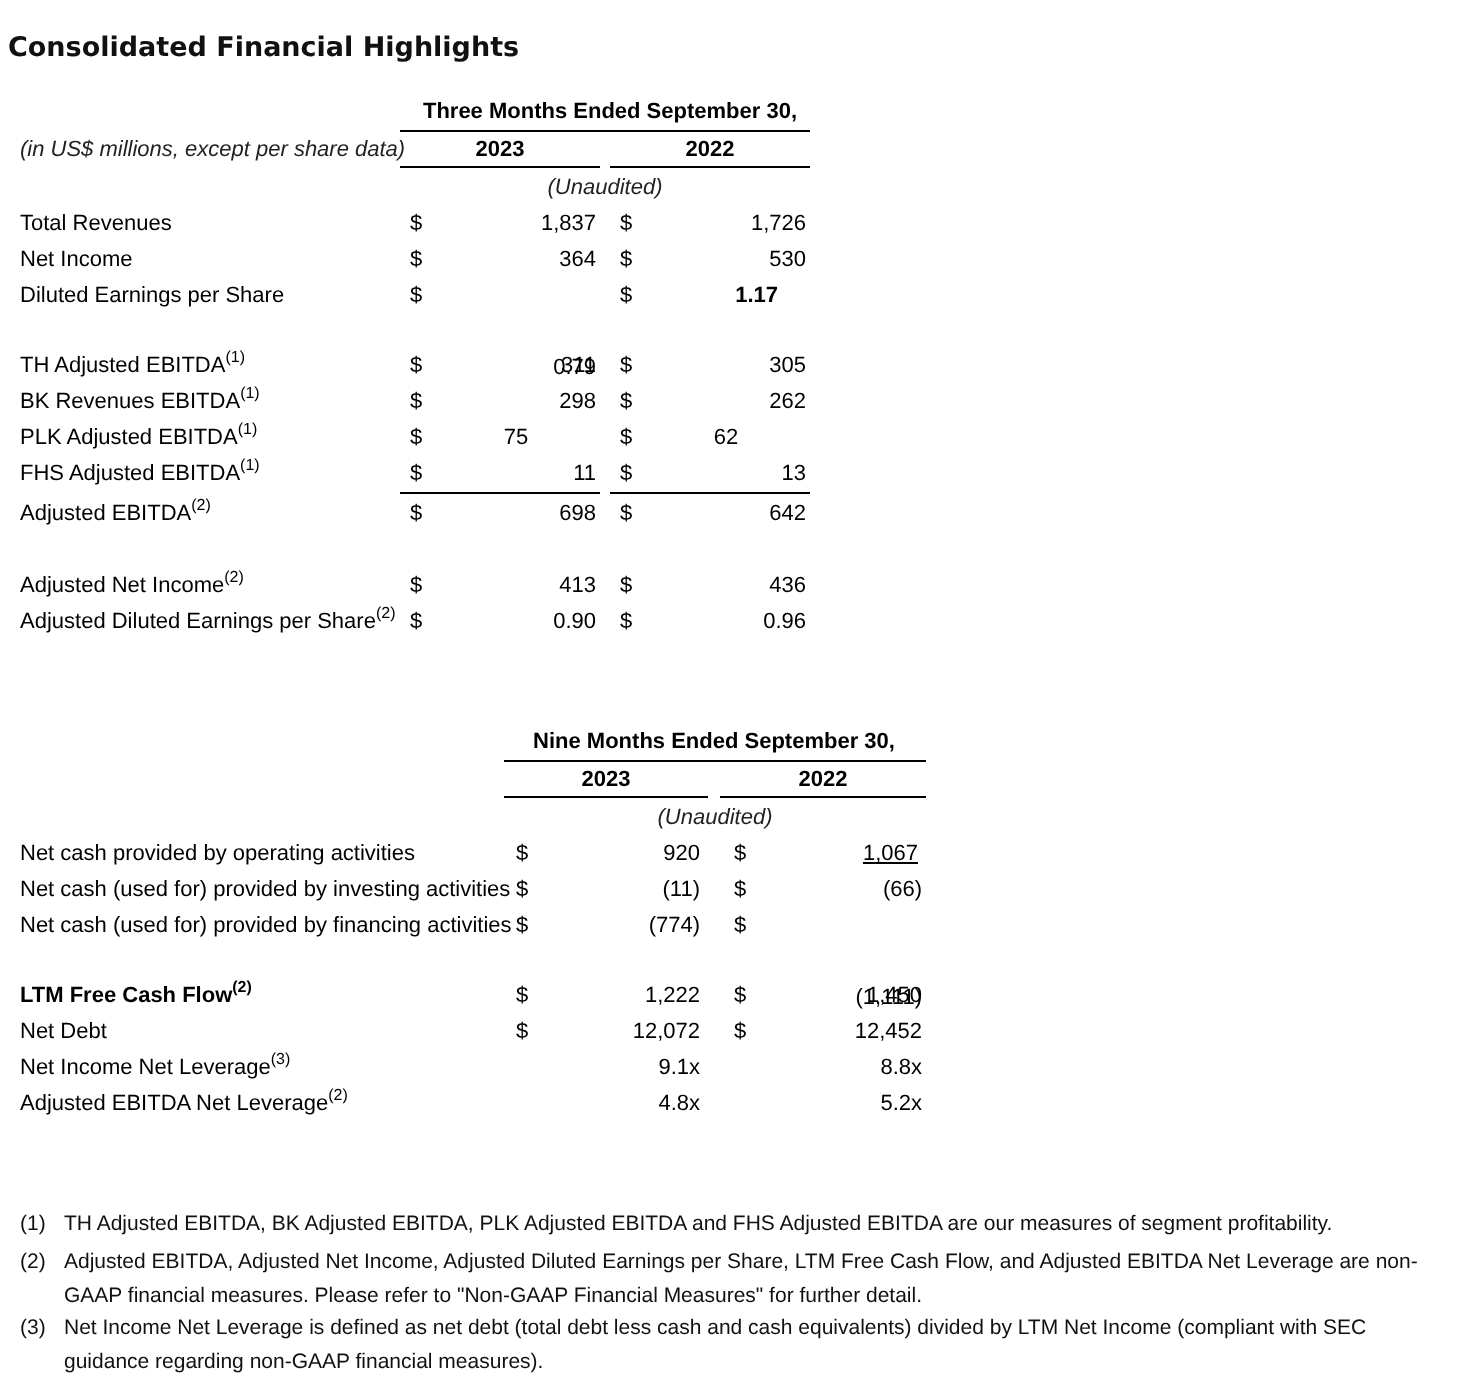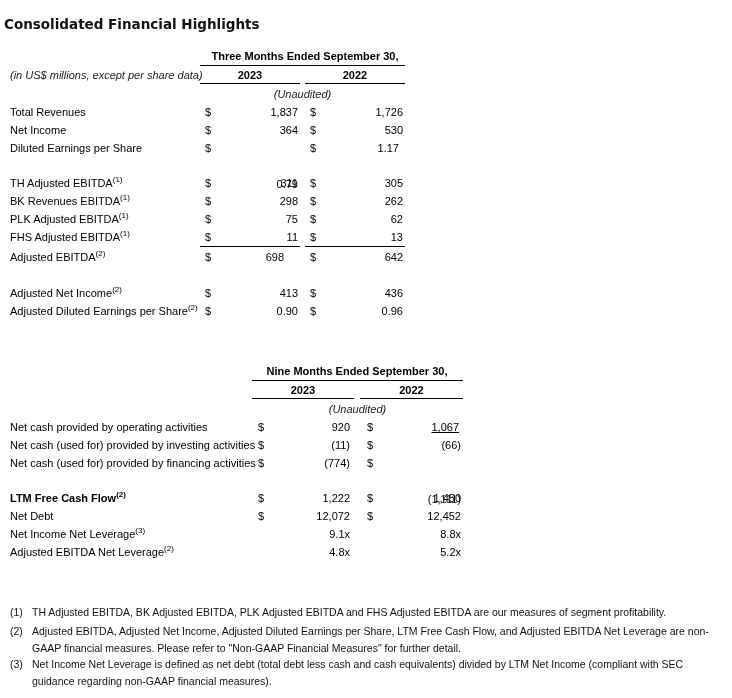--- a/index.html
+++ b/index.html
@@ -44,54 +44,54 @@
         <div class="abs" style="left:205px; top:124px;">$</div>
         <div class="abs r" style="left:218px; width:80px; top:124px;">364</div>
         <div class="abs" style="left:310px; top:124px;">$</div>
         <div class="abs r" style="left:323px; width:80px; top:124px;">530</div>
       </div>
       <div>
         <div class="abs" style="left:10px; top:142px;"><span>Diluted Earnings per Share</span><sup></sup></div>
         <div class="abs" style="left:205px; top:142px;">$</div>
         <div class="abs r" style="left:218px; width:80px; top:142px;margin-top:36px;">0.79</div>
         <div class="abs" style="left:310px; top:142px;">$</div>
-        <div class="abs r" style="left:319px; width:80px; top:142px;">1.17</div>
+        <div class="abs r" style="left:309px; width:80px; top:142px;font-weight:bold;">1.17</div>
       </div>
       <div>
         <div class="abs" style="left:10px; top:177px;"><span>TH Adjusted EBITDA</span><sup>(1)</sup></div>
         <div class="abs" style="left:205px; top:177px;">$</div>
         <div class="abs r" style="left:218px; width:80px; top:177px;">311</div>
         <div class="abs" style="left:310px; top:177px;">$</div>
         <div class="abs r" style="left:323px; width:80px; top:177px;">305</div>
       </div>
       <div>
         <div class="abs" style="left:10px; top:195px;"><span>BK Revenues EBITDA</span><sup>(1)</sup></div>
         <div class="abs" style="left:205px; top:195px;">$</div>
         <div class="abs r" style="left:218px; width:80px; top:195px;">298</div>
         <div class="abs" style="left:310px; top:195px;">$</div>
         <div class="abs r" style="left:323px; width:80px; top:195px;">262</div>
       </div>
       <div>
         <div class="abs" style="left:10px; top:213px;"><span>PLK Adjusted EBITDA</span><sup>(1)</sup></div>
         <div class="abs" style="left:205px; top:213px;">$</div>
-        <div class="abs r" style="left:218px; width:80px; top:213px;">75</div>
+        <div class="abs r" style="left:218px; width:80px; top:213px;text-align:center;">75</div>
         <div class="abs" style="left:310px; top:213px;">$</div>
-        <div class="abs r" style="left:323px; width:80px; top:213px;">62</div>
+        <div class="abs r" style="left:323px; width:80px; top:213px;text-align:center;">62</div>
       </div>
       <div>
         <div class="abs" style="left:10px; top:231px;"><span>FHS Adjusted EBITDA</span><sup>(1)</sup></div>
         <div class="abs" style="left:205px; top:231px;">$</div>
         <div class="abs r" style="left:218px; width:80px; top:231px;">11</div>
         <div class="abs" style="left:310px; top:231px;">$</div>
         <div class="abs r" style="left:323px; width:80px; top:231px;">13</div>
       </div>
       <div>
         <div class="abs" style="left:10px; top:251px;"><span>Adjusted EBITDA</span><sup>(2)</sup></div>
         <div class="abs" style="left:205px; top:251px;">$</div>
-        <div class="abs r" style="left:204px; width:80px; top:251px;">698</div>
+        <div class="abs r" style="left:218px; width:80px; top:251px;">698</div>
         <div class="abs" style="left:310px; top:251px;">$</div>
         <div class="abs r" style="left:323px; width:80px; top:251px;">642</div>
       </div>
       <div>
         <div class="abs" style="left:10px; top:287px;"><span>Adjusted Net Income</span><sup>(2)</sup></div>
         <div class="abs" style="left:205px; top:287px;">$</div>
         <div class="abs r" style="left:218px; width:80px; top:287px;">413</div>
         <div class="abs" style="left:310px; top:287px;">$</div>
         <div class="abs r" style="left:323px; width:80px; top:287px;">436</div>
       </div>

